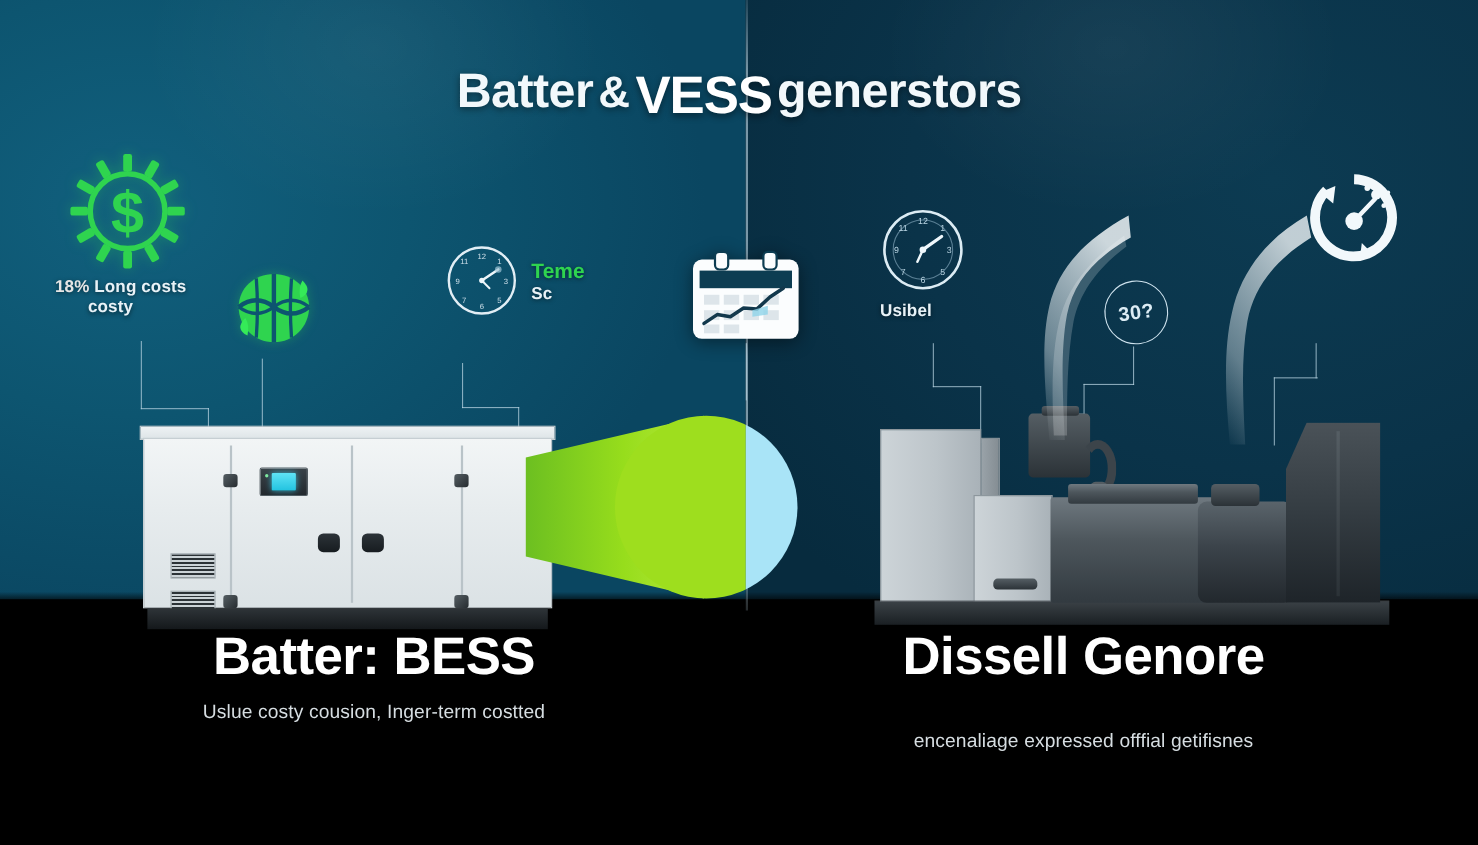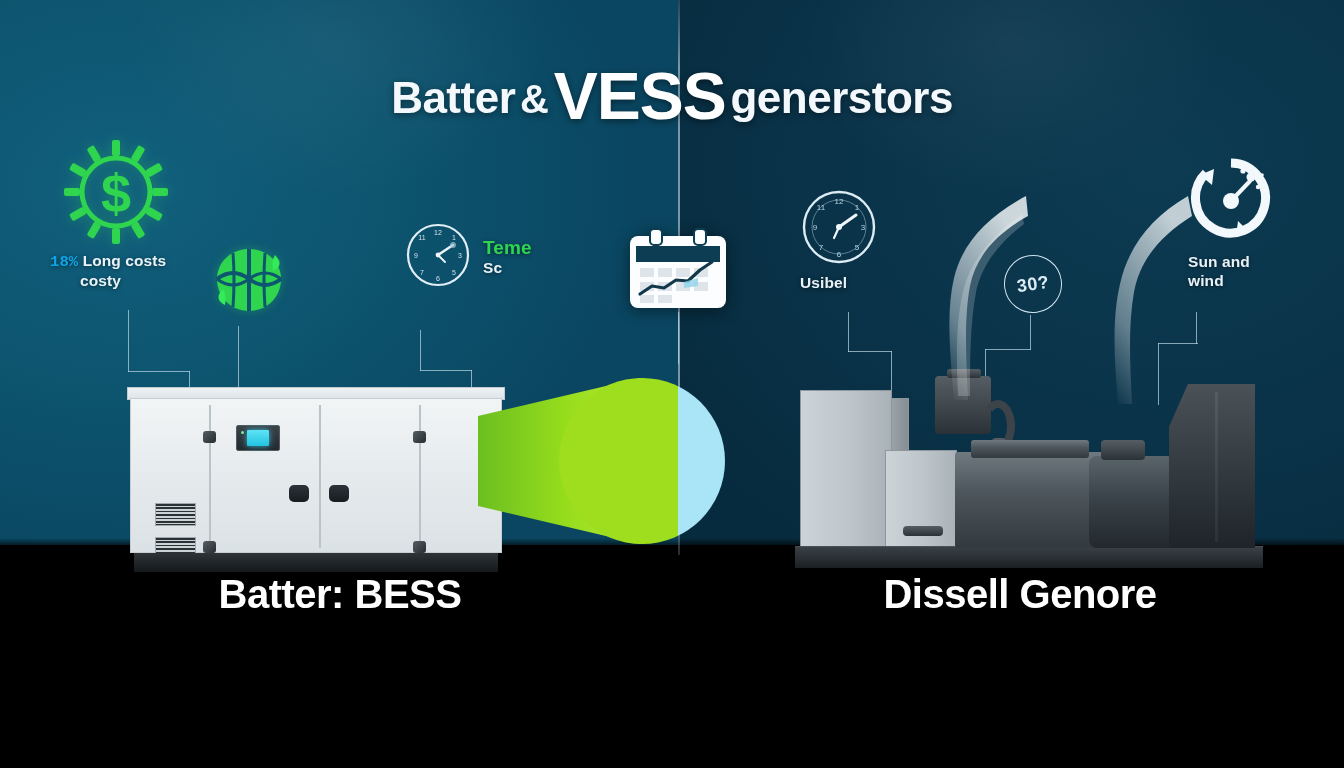--- a/index.html
+++ b/index.html
@@ -55,39 +55,39 @@
   .title {
     position:absolute; top:58px; left:0; width:1344px;
     text-align:center; white-space:nowrap;
     color:#f2f8fb;
     font-weight:bold;
     letter-spacing:.2px;
     text-shadow:0 2px 7px rgba(0,0,0,.45);
   }
   .title .t-sm { font-size:44px; letter-spacing:-.5px; }
   .title .t-big {
-    font-size:66px; font-weight:bold; letter-spacing:-1px;
+    font-size:48px; font-weight:bold; letter-spacing:-1px;
     color:#ffffff; vertical-align:-6px;
   }
   .title .t-amp { font-size:40px; }
 
   
   .lead { position:absolute; pointer-events:none; }
   .lead .seg { position:absolute; background:#b9d4e2; opacity:.72; }
   .v { width:1.4px; }
   .h { height:1.4px; }
 
   
   .icon-block { position:absolute; }
   .icon-cap {
     font-size:15.5px; line-height:1.22; color:#e8f2f7;
     font-weight:600; letter-spacing:.1px;
     text-shadow:0 1px 4px rgba(0,0,0,.5);
   }
-  .icon-cap .pct { color:#0ea5e9; font-weight:bold;font-family:Liberation Mono, monospace; }
+  .icon-cap .pct { color:#e5e5e5; font-weight:bold; }
   .icon-cap .grn { color:#2fd44f; font-weight:bold; font-size:19px; }
 
   
   .gear-dollar { position:relative; width:108px; height:108px; }
   .gear-dollar svg { display:block; filter:drop-shadow(0 0 6px rgba(47,212,79,.35)); }
 
   
   .globe-leaf svg { display:block; filter:drop-shadow(0 0 5px rgba(47,212,79,.3)); }
 
   
@@ -188,21 +188,21 @@
     border:8px solid #3c444a;
     border-radius:50%;
     background:transparent;
   }
   .smoke { position:absolute; pointer-events:none; }
   .smoke svg { display:block; }
 
   
   .cap-block { position:absolute; text-align:center; }
   .cap-h {
-    color:#ffffff; font-size:40px; font-weight:bold;
+    color:#ffffff; font-size:48px; font-weight:bold;
     letter-spacing:-.5px; line-height:1.1;
   }
   .cap-sub {
     color:#d6dde1; font-size:17.5px; line-height:1.5;
     font-weight:400; margin-top:9px; letter-spacing:.1px;
   }
 </style>
 </head>
 <body>
 
@@ -352,24 +352,20 @@
         </g>
         <path d="M12 20 L26 14 L24 30 Z" fill="#f2f8fb"></path>
         <path d="M60 76 L48 82 L50 66 Z" fill="#f2f8fb"></path>
         <circle cx="43" cy="46" r="8" fill="#f2f8fb"></circle>
         <line x1="43" y1="46" x2="62" y2="26" stroke="#f2f8fb" stroke-width="4" stroke-linecap="round"></line>
         <circle cx="63" cy="22" r="4.5" fill="#f2f8fb"></circle>
         <circle cx="55" cy="16" r="2.6" fill="#f2f8fb"></circle>
         <circle cx="70" cy="32" r="2.2" fill="#f2f8fb"></circle>
         <circle cx="74" cy="20" r="1.8" fill="#f2f8fb"></circle>
       </svg>
-    </div>
-    <div class="icon-cap" style="margin-top:8px; width:110px;">
-      <span>Sun and</span><br>
-      <span>wind</span>
     </div>
   </div>
 
   <div class="lead">
     <div class="seg v" style="left:128px; top:310px; height:62px;"></div>
     <div class="seg h" style="left:128px; top:371px; width:62px;"></div>
     <div class="seg v" style="left:189px; top:371px; height:32px;"></div>
   </div>
   <div class="lead">
     <div class="seg v" style="left:238px; top:326px; height:77px;"></div>
@@ -497,24 +493,25 @@
         </linearGradient>
       </defs>
       <path d="M30 218 C26 172 24 132 32 98 C40 62 62 32 100 10
                L104 30 C72 50 52 74 46 106 C40 140 42 178 44 218 Z" fill="url(#sg2)"></path>
     </svg>
   </div>
 
   <div class="cap-block" style="left:60px; top:572px; width:560px;">
     <div class="cap-h">Batter: BESS</div>
     <div class="cap-sub">
-      <br>
-    </div>
-  </div>
-
-  <div class="cap-block" style="left:740px; top:572px; width:560px;">
+      <span>Uslue costy cousion, Inger-term costted</span><br>
+    </div>
+  </div>
+
+  <div class="cap-block" style="left:705px; top:572px; width:560px;">
     <div class="cap-h">Dissell Genore</div>
     <div class="cap-sub">
       <br>
+      <span>encenaliage expressed offfial getifisnes</span>
     </div>
   </div>
 
 </div>
 
 </body></html>

